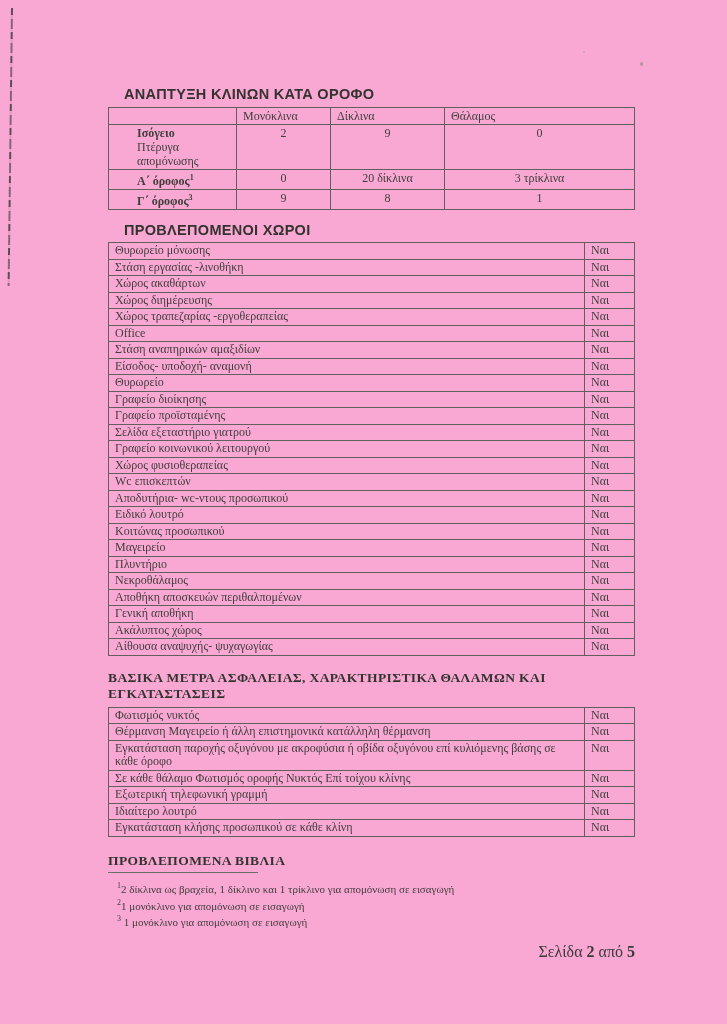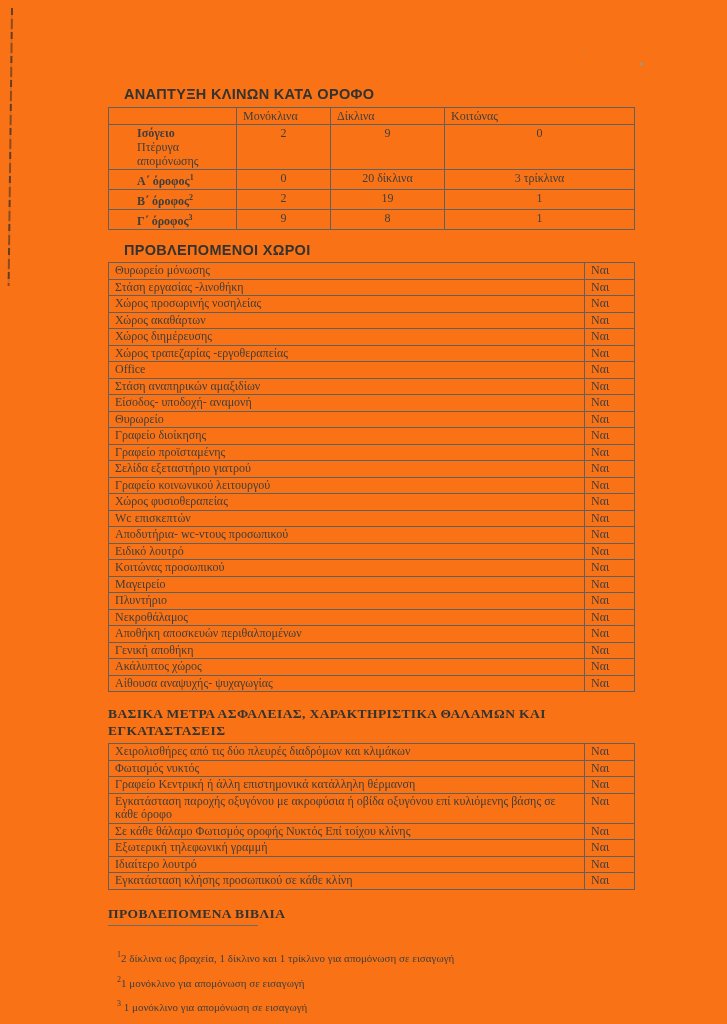--- a/index.html
+++ b/index.html
@@ -5,21 +5,21 @@
   * { margin: 0; padding: 0; box-sizing: border-box; }
   html, body { width: 727px; height: 1024px; }
   body {
     font-family: "Liberation Serif", serif;
     background: #ffffff;
   }
   .page {
     position: relative;
     width: 727px;
     height: 1024px;
-    background: #f97316;
+    background: #f9a8d4;
     overflow: hidden;
     color: #3f3e3c;
   }
   
   .scan-line {
     position: absolute;
     left: 11px;
     top: 8px;
     width: 2px;
     height: 278px;
@@ -91,21 +91,21 @@
   .section-safety { margin-top: 14px; }
   .section-safety h2 { max-width: 505px; margin-bottom: 4px; }
   .section-rooms h2  { margin-bottom: 4px; }
 
   .section-books { margin-top: 16px; }
   .books-rule {
     width: 150px;
     border-top: 1px solid #6d6c69;
     margin-top: 3px;
   }
-  .footnotes { margin: 18px 0 0 9px; font-size: 11px; line-height: 22px; }
+  .footnotes { margin: 6px 0 0 9px; font-size: 11px; line-height: 14px; }
   .footnote sup { font-size: 8px; }
 
   .page-footer {
     margin-top: 14px;
     text-align: right;
     font-size: 16px;
     color: #3b3a38;
   }
   .page-footer .num { font-weight: bold; }
 </style>
@@ -120,44 +120,38 @@
   <div class="content">
 
     <section class="section-beds">
       <h2 class="sans-title">ΑΝΑΠΤΥΞΗ ΚΛΙΝΩΝ ΚΑΤΑ ΟΡΟΦΟ</h2>
       <table class="beds-table">
         <tbody>
           <tr>
             <th class="col-label"></th>
             <th class="col-single">Μονόκλινα</th>
             <th class="col-double">Δίκλινα</th>
-            <th class="col-triple">Κοιτώνας</th>
+            <th class="col-triple">Θάλαμος</th>
           </tr>
           <tr>
             <td class="col-label">
               <span class="b">Ισόγειο</span><br>
               <span>Πτέρυγα απομόνωσης</span>
             </td>
             <td class="ctr">2</td>
             <td class="ctr">9</td>
             <td class="ctr">0</td>
           </tr>
           <tr>
             <td class="col-label"><span class="b">Α΄ όροφος</span><sup>1</sup></td>
             <td class="ctr">0</td>
             <td class="ctr">20 δίκλινα</td>
             <td class="ctr">3 τρίκλινα</td>
           </tr>
           <tr>
-            <td class="col-label"><span class="b">Β΄ όροφος</span><sup>2</sup></td>
-            <td class="ctr">2</td>
-            <td class="ctr">19</td>
-            <td class="ctr">1</td>
-          </tr>
-          <tr>
             <td class="col-label"><span class="b">Γ΄ όροφος</span><sup>3</sup></td>
             <td class="ctr">9</td>
             <td class="ctr">8</td>
             <td class="ctr">1</td>
           </tr>
         </tbody>
       </table>
     </section>
 
     <section class="section-rooms">
@@ -168,24 +162,20 @@
             <tr>
               <td class="room-label">Θυρωρείο μόνωσης</td>
               <td class="yes-cell">Ναι</td>
             </tr>
 
             <tr>
               <td class="room-label">Στάση εργασίας -λινοθήκη</td>
               <td class="yes-cell">Ναι</td>
             </tr>
 
-            <tr>
-              <td class="room-label">Χώρος προσωρινής νοσηλείας</td>
-              <td class="yes-cell">Ναι</td>
-            </tr>
 
             <tr>
               <td class="room-label">Χώρος ακαθάρτων</td>
               <td class="yes-cell">Ναι</td>
             </tr>
 
             <tr>
               <td class="room-label">Χώρος διημέρευσης</td>
               <td class="yes-cell">Ναι</td>
             </tr>
@@ -298,32 +288,28 @@
 
         </tbody>
       </table>
     </section>
 
     <section class="section-safety">
       <h2 class="serif-title">ΒΑΣΙΚΑ ΜΕΤΡΑ ΑΣΦΑΛΕΙΑΣ, ΧΑΡΑΚΤΗΡΙΣΤΙΚΑ ΘΑΛΑΜΩΝ ΚΑΙ ΕΓΚΑΤΑΣΤΑΣΕΙΣ</h2>
       <table class="list-table">
         <tbody>
 
-            <tr>
-              <td class="room-label">Χειρολισθήρες από τις δύο πλευρές διαδρόμων και κλιμάκων</td>
-              <td class="yes-cell">Ναι</td>
-            </tr>
 
             <tr>
               <td class="room-label">Φωτισμός νυκτός</td>
               <td class="yes-cell">Ναι</td>
             </tr>
 
             <tr>
-              <td class="room-label">Γραφείο Κεντρική ή άλλη επιστημονικά κατάλληλη θέρμανση</td>
+              <td class="room-label">Θέρμανση Μαγειρείο ή άλλη επιστημονικά κατάλληλη θέρμανση</td>
               <td class="yes-cell">Ναι</td>
             </tr>
 
             <tr>
               <td class="room-label">Εγκατάσταση παροχής οξυγόνου με ακροφύσια ή οβίδα οξυγόνου επί κυλιόμενης βάσης σε κάθε όροφο</td>
               <td class="yes-cell">Ναι</td>
             </tr>
 
             <tr>
               <td class="room-label">Σε κάθε θάλαμο Φωτισμός οροφής Νυκτός Επί τοίχου κλίνης</td>

